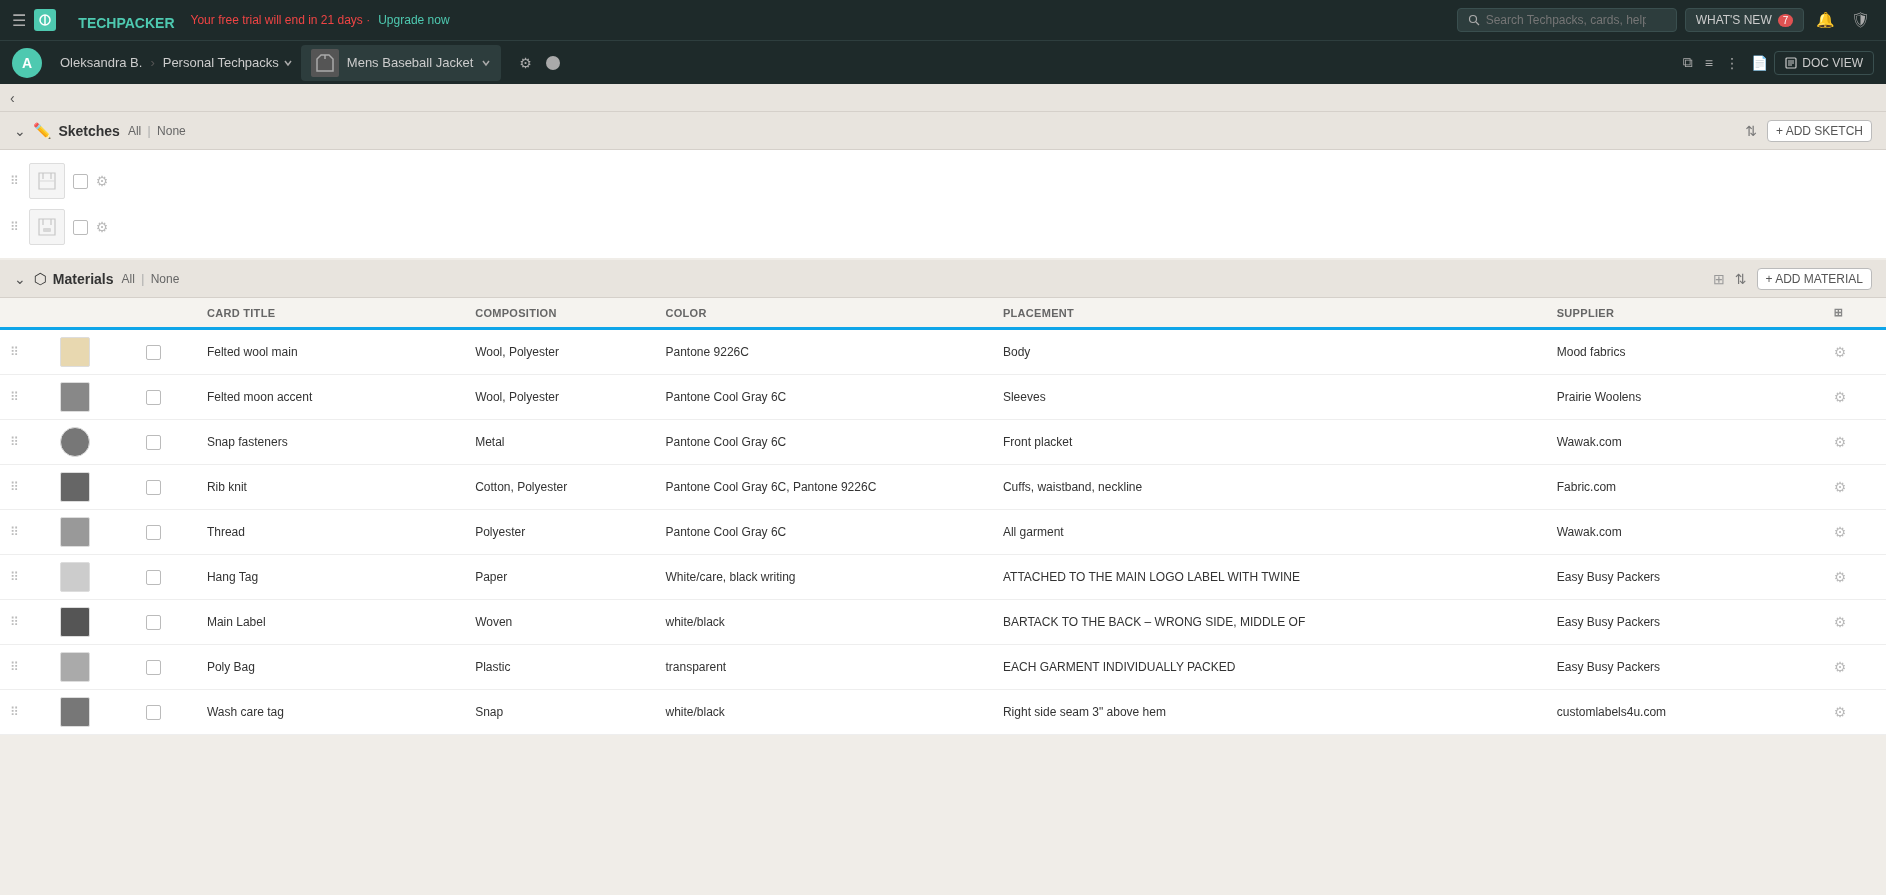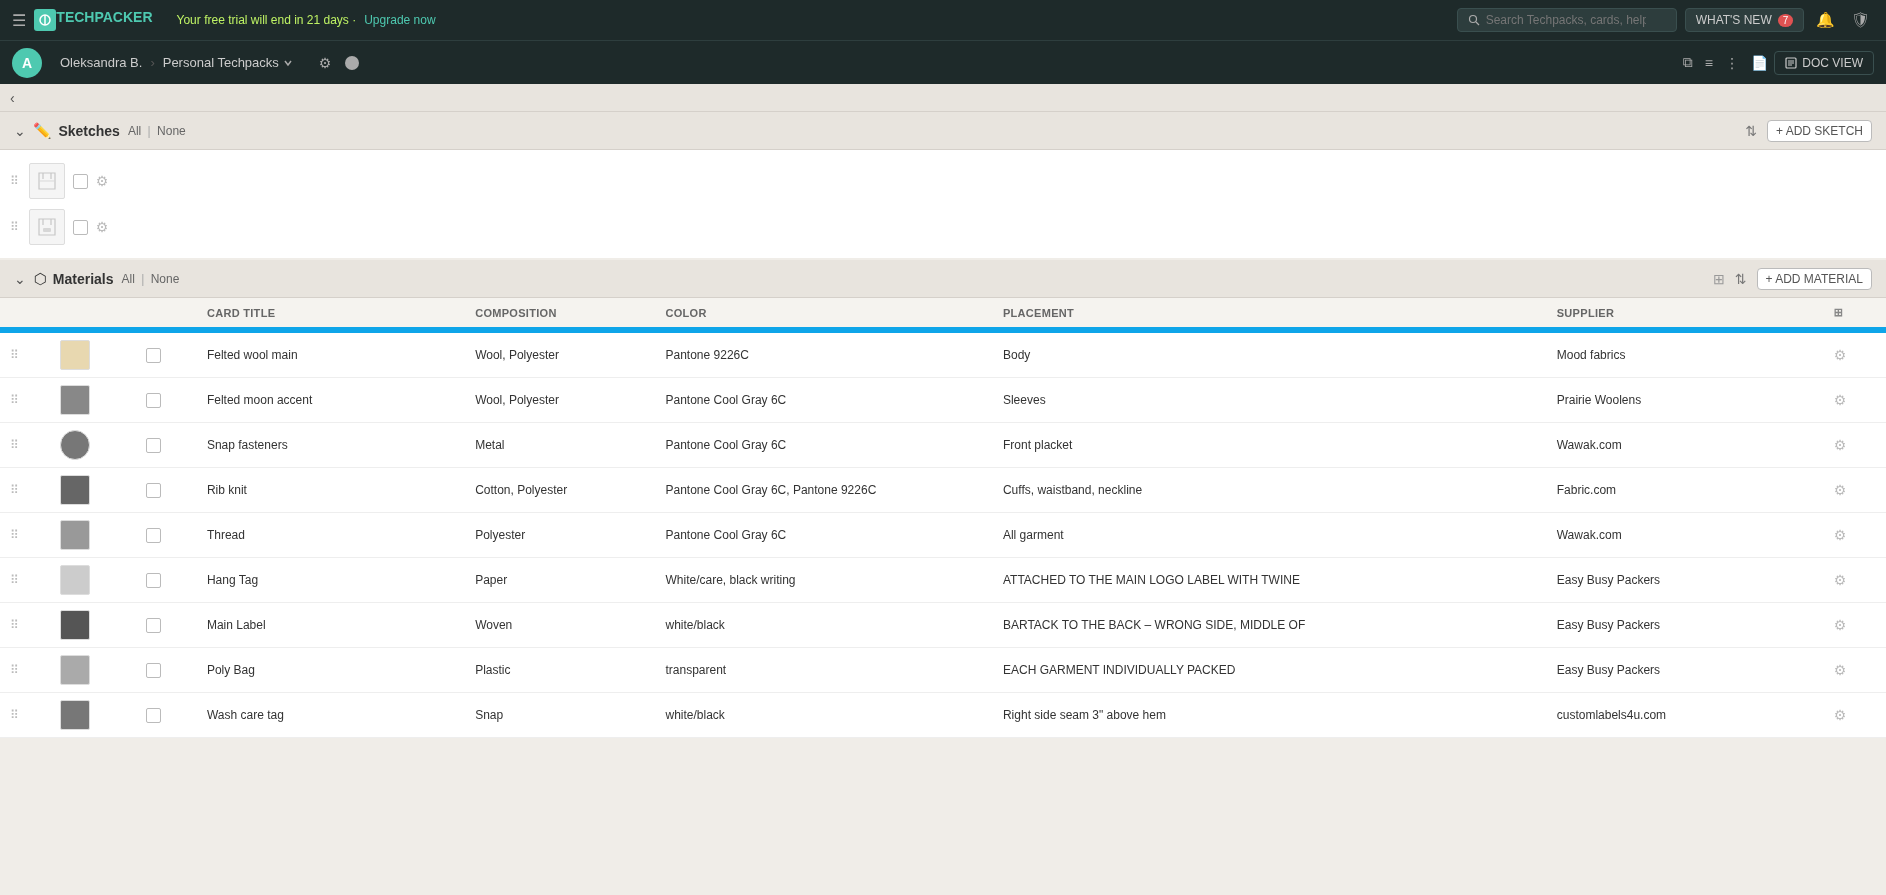--- a/index.html
+++ b/index.html
@@ -5,23 +5,23 @@
     * { box-sizing: border-box; margin: 0; padding: 0; }
     body { font-family: -apple-system, BlinkMacSystemFont, 'Segoe UI', sans-serif; font-size: 13px; background: #f0ede8; color: #333; }
 
     
     .top-nav {
       display: flex; align-items: center;
       background: #1e2a2a; color: #ccc;
       height: 40px; padding: 0 12px; gap: 8px;
     }
     .top-nav .hamburger { color: #aaa; cursor: pointer; font-size: 16px; }
-    .top-nav .logo { display: flex; align-items: flex-start; gap: 0; color: #4ec9b0; font-weight: 700; font-size: 14px; }
+    .top-nav .logo { display: flex; align-items: flex-end; gap: 22px; color: #4ec9b0; font-weight: 700; font-size: 14px; }
     .top-nav .logo-icon { width: 22px; height: 22px; background: #4ec9b0; border-radius: 3px; display:flex; align-items:center; justify-content:center; }
-    .top-nav .trial-text { color: #bef264; font-size: 12px; margin-left: 16px; }
+    .top-nav .trial-text { color: #ef4444; font-size: 12px; margin-left: 8px; }
     .top-nav .upgrade { color: #4ec9b0; font-size: 12px; cursor: pointer; text-decoration: none; }
     .top-nav .spacer { flex: 1; }
     .top-nav .search-bar {
       display: flex; align-items: center;
       background: #2d3d3d; border: 1px solid #3a4f4f;
       border-radius: 4px; padding: 4px 10px; gap: 6px; min-width: 220px;
     }
     .top-nav .search-bar input {
       background: transparent; border: none; color: #aaa; font-size: 12px; outline: none; width: 160px;
     }
@@ -107,21 +107,21 @@
     .sketch-checkbox { width: 15px; height: 15px; border: 1px solid #bbb; border-radius: 2px; cursor: pointer; flex-shrink:0; }
     .sketch-name { font-size: 13px; color: #333; flex: 1; }
     .sketch-gear { color: #bbb; font-size: 14px; cursor: pointer; }
 
     
     .materials-content { background: white; margin-top: 0; }
     .materials-table { width: 100%; border-collapse: collapse; }
     .materials-table th {
       background: #f5f3ef; font-size: 11px; font-weight: 600;
       text-transform: uppercase; color: #666;
-      padding: 8px 10px; border-bottom: 6px solid #0ea5e9;
+      padding: 8px 10px; border-bottom: 3px solid #0ea5e9;
       text-align: left; letter-spacing: 0.3px;
     }
     .materials-table td {
       padding: 7px 10px; border-bottom: 1px solid #eee;
       font-size: 12px; color: #333; vertical-align: middle;
     }
     .col-drag { width: 28px; }
     .col-thumb { width: 42px; }
     .col-check { width: 28px; }
     .col-title { width: 155px; }
@@ -181,20 +181,31 @@
 <div class="second-nav">
   <div class="avatar">
     <span>A</span>
   </div>
   <div class="breadcrumb-item">
     <span>Oleksandra B.</span>
   </div>
   <span class="breadcrumb-sep">›</span>
   <div class="breadcrumb-item">
     <span>Personal Techpacks</span>
+    <svg width="10" height="10" viewBox="0 0 10 10">
+        <polyline points="2,3 5,7 8,3" fill="none" stroke="#aaa" stroke-width="1.5"></polyline>
+      </svg>
+  </div>
+  <div class="breadcrumb-active">
+    <div class="thumb-img">
+      <svg width="24" height="24" viewBox="0 0 24 24">
+          <path d="M8 4 L4 8 L4 20 L20 20 L20 8 L16 4 Z M8 4 L16 4 M12 4 L12 8" fill="none" stroke="#aaa" stroke-width="1.5"></path>
+        </svg>
+    </div>
+    <span>Mens Baseball Jacket</span>
     <svg width="10" height="10" viewBox="0 0 10 10">
         <polyline points="2,3 5,7 8,3" fill="none" stroke="#aaa" stroke-width="1.5"></polyline>
       </svg>
   </div>
   <span style="margin-left:12px;" class="icon-btn">⚙</span>
   <span class="status-dot" style="margin-left:8px;"></span>
   <div class="spacer"></div>
   <span class="icon-btn">⧉</span>
   <span class="icon-btn">≡</span>
   <span class="icon-btn">⋮</span>

